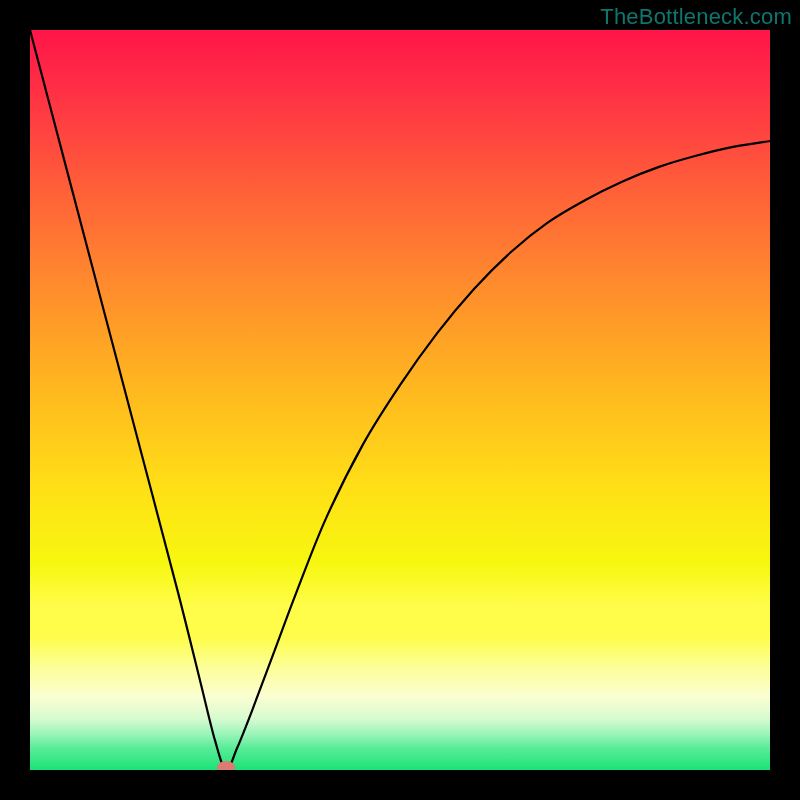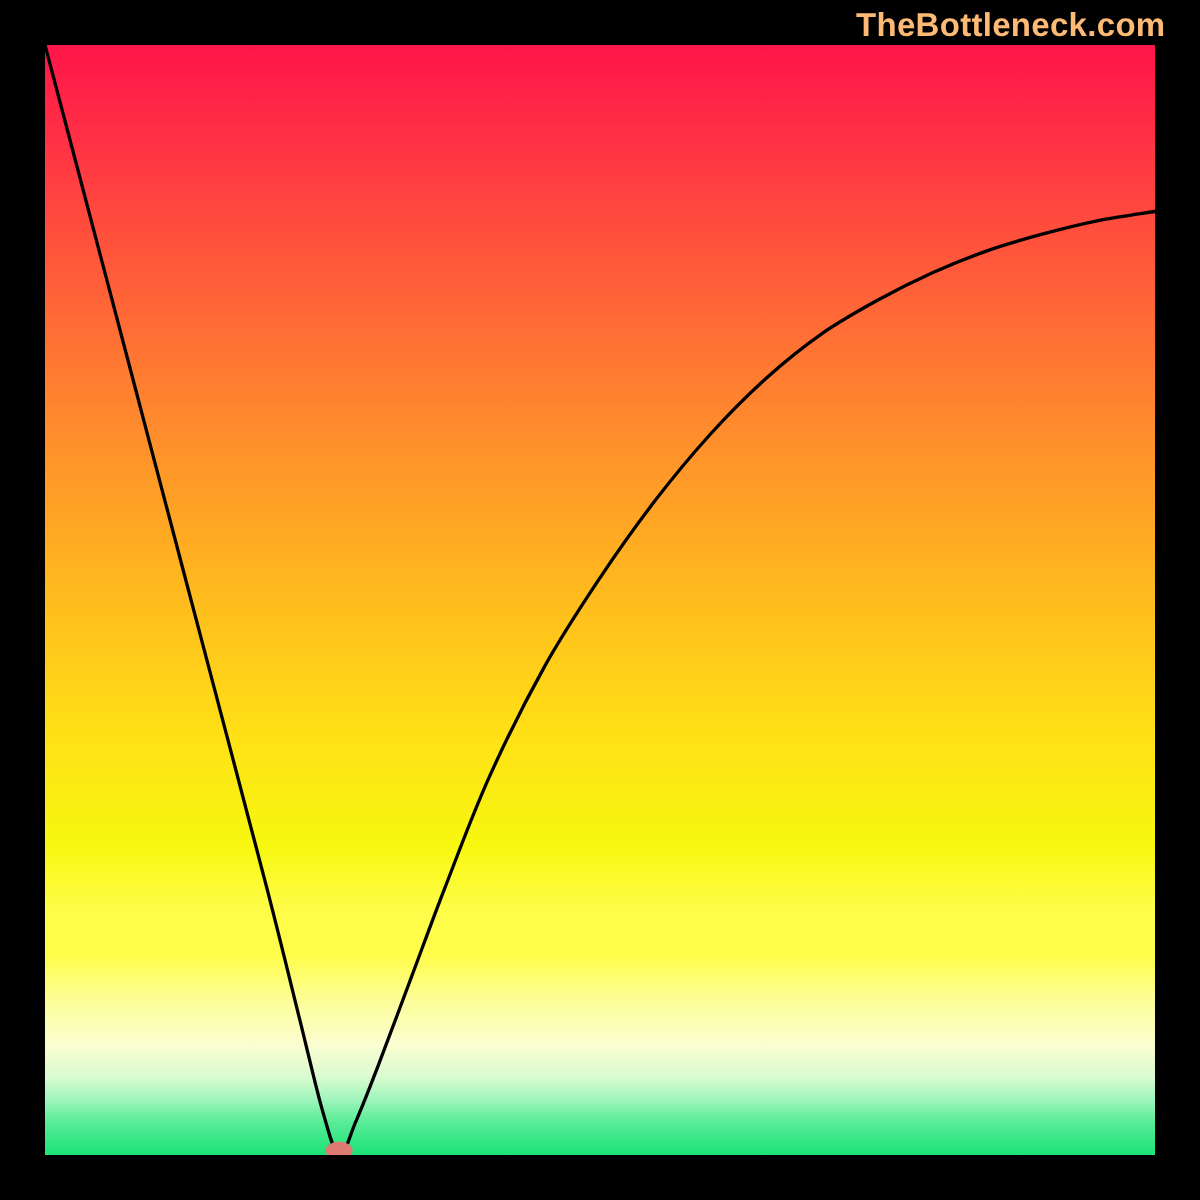--- a/index.html
+++ b/index.html
@@ -45,25 +45,25 @@
     position: absolute;
     left: 0;
     top: 0;
     width: 740px;
     height: 740px;
     pointer-events: none;
   }
   .watermark {
     position: absolute;
     top: 4px;
-    right: 23px;
-    color: #fdba74;
+    right: 8px;
+    color: #0f766e;
     font-size: 22px;
     letter-spacing: 0.2px;
-    font-weight: 700;
+    font-weight: 400;
     pointer-events: none;
   }
 </style>
 </head>
 <body>
 
 <div class="frame">
 
   <div class="watermark">TheBottleneck.com</div>
 

